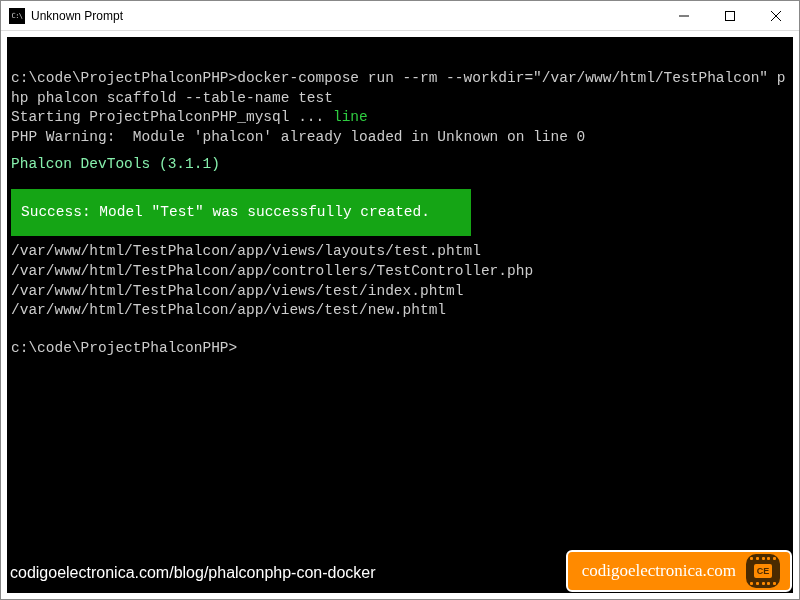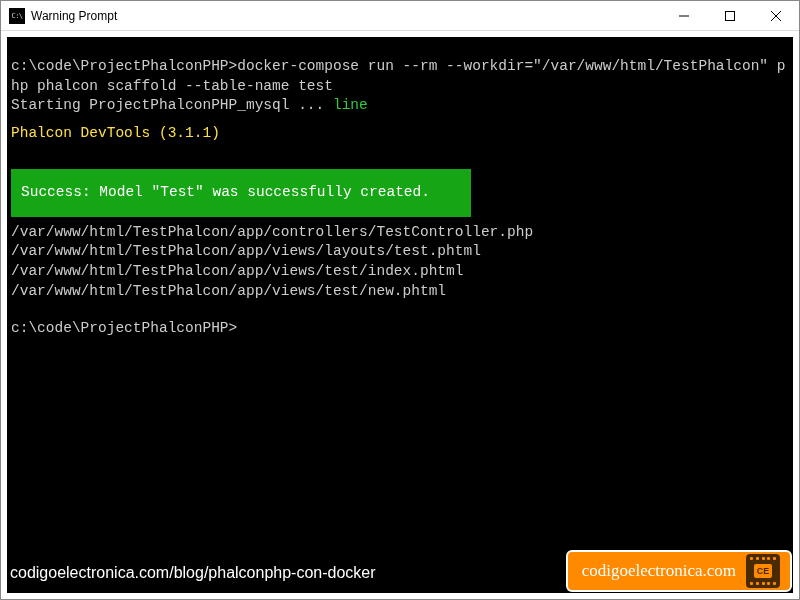--- a/index.html
+++ b/index.html
@@ -50,30 +50,30 @@
       display: flex;
       align-items: center;
       justify-content: center;
       color: #000;
     }
     .win-btn svg { width: 10px; height: 10px; }
     .terminal {
       flex: 1;
       background: #000;
       color: #ccc;
-      padding: 2px 4px;
+      padding: 14px 4px;
       font-size: 14.5px;
       line-height: 1.35;
       margin: 6px;
       overflow: hidden;
       position: relative;
     }
     .line { white-space: pre-wrap; word-break: break-all; }
     .green { color: #2ecc40; }
-    .devtools { color: #fde047; margin-top: 8px; margin-bottom: 20px; }
+    .devtools { color: #86efac; margin-top: 8px; margin-bottom: 8px; }
     .success {
       background: #15a515;
       color: #fff;
       padding: 14px 10px;
       display: inline-block;
       width: 460px;
       margin: 6px 0 6px 0;
     }
     .blank { height: 18px; }
     .watermark-url {
@@ -98,21 +98,21 @@
       padding: 0 10px 0 14px;
     }
     .watermark-badge-text {
       color: #fff;
       font-family: Liberation Serif, serif;
       font-size: 17px;
     }
     .chip {
       width: 34px;
       height: 34px;
-      border-radius: 4px;
+      border-radius: 10px;
       background: #4a2a00;
       display: flex;
       align-items: center;
       justify-content: center;
       position: relative;
     }
     .chip::before, .chip::after {
       content: "";
       position: absolute;
       background: #ff8a00;
@@ -142,21 +142,21 @@
     .chip-dots-h span, .chip-dots-h2 span {
       width: 3px; height: 3px; background: #ff8a00; border-radius: 1px;
     }
   </style>
 </head>
 <body>
 
 <div class="window">
   <div class="titlebar">
     <div class="titlebar-icon">C:\</div>
-    <div class="titlebar-title">Warning Prompt</div>
+    <div class="titlebar-title">Unknown Prompt</div>
     <div class="titlebar-spacer"></div>
     <div class="win-btn">
       <svg viewBox="0 0 10 10">
           <line x1="0" y1="5" x2="10" y2="5" stroke="#000" stroke-width="1"></line>
         </svg>
     </div>
     <div class="win-btn">
       <svg viewBox="0 0 10 10">
           <rect x="0.5" y="0.5" width="9" height="9" fill="none" stroke="#000" stroke-width="1"></rect>
         </svg>
@@ -166,24 +166,25 @@
           <line x1="0" y1="0" x2="10" y2="10" stroke="#000" stroke-width="1"></line>
           <line x1="10" y1="0" x2="0" y2="10" stroke="#000" stroke-width="1"></line>
         </svg>
     </div>
   </div>
 
   <div class="terminal">
     <div class="blank"></div>
     <div class="line"><span>c:\code\ProjectPhalconPHP&gt;</span><span>docker-compose run --rm --workdir="/var/www/html/TestPhalcon" php phalcon scaffold --table-name test</span></div>
     <div class="line"><span>Starting ProjectPhalconPHP_mysql ... </span><span class="green">line</span></div>
+    <div class="line">PHP Warning:  Module 'phalcon' already loaded in Unknown on line 0</div>
     <div class="line devtools">Phalcon DevTools (3.1.1)</div>
     <div class="success">  Success: Model "Test" was successfully created.</div>
+    <div class="line">/var/www/html/TestPhalcon/app/views/layouts/test.phtml</div>
     <div class="line">/var/www/html/TestPhalcon/app/controllers/TestController.php</div>
-    <div class="line">/var/www/html/TestPhalcon/app/views/layouts/test.phtml</div>
     <div class="line">/var/www/html/TestPhalcon/app/views/test/index.phtml</div>
     <div class="line">/var/www/html/TestPhalcon/app/views/test/new.phtml</div>
     <div class="blank"></div>
     <div class="line">c:\code\ProjectPhalconPHP&gt;</div>
   </div>
 </div>
 
 <div class="watermark-url">codigoelectronica.com/blog/phalconphp-con-docker</div>
 <div class="watermark-badge">
   <span class="watermark-badge-text">codigoelectronica.com</span>

